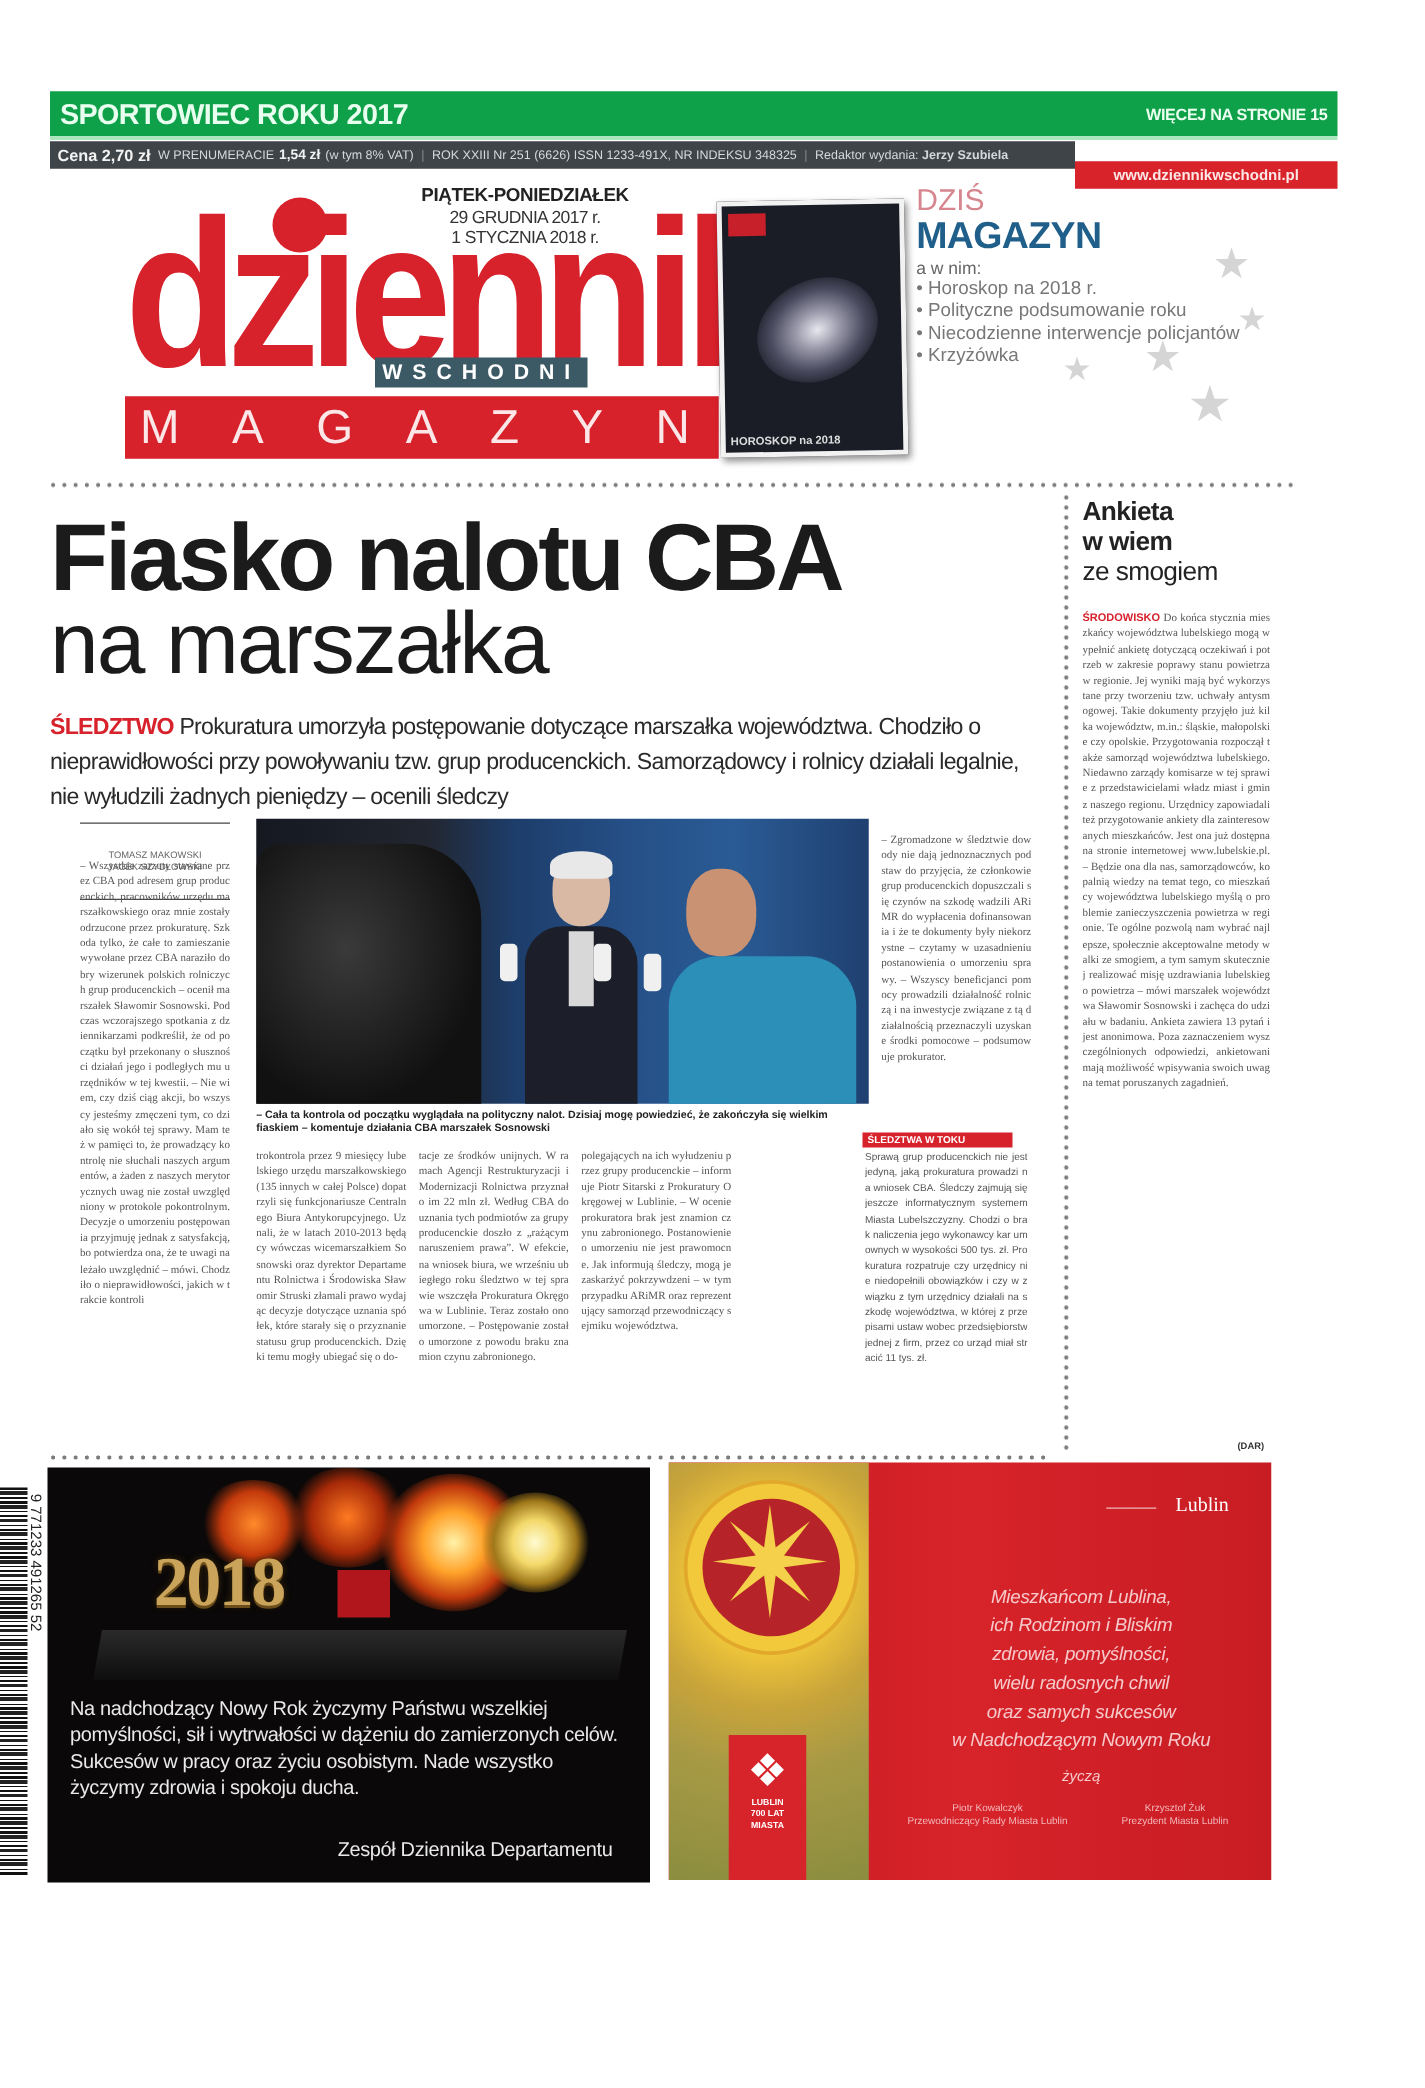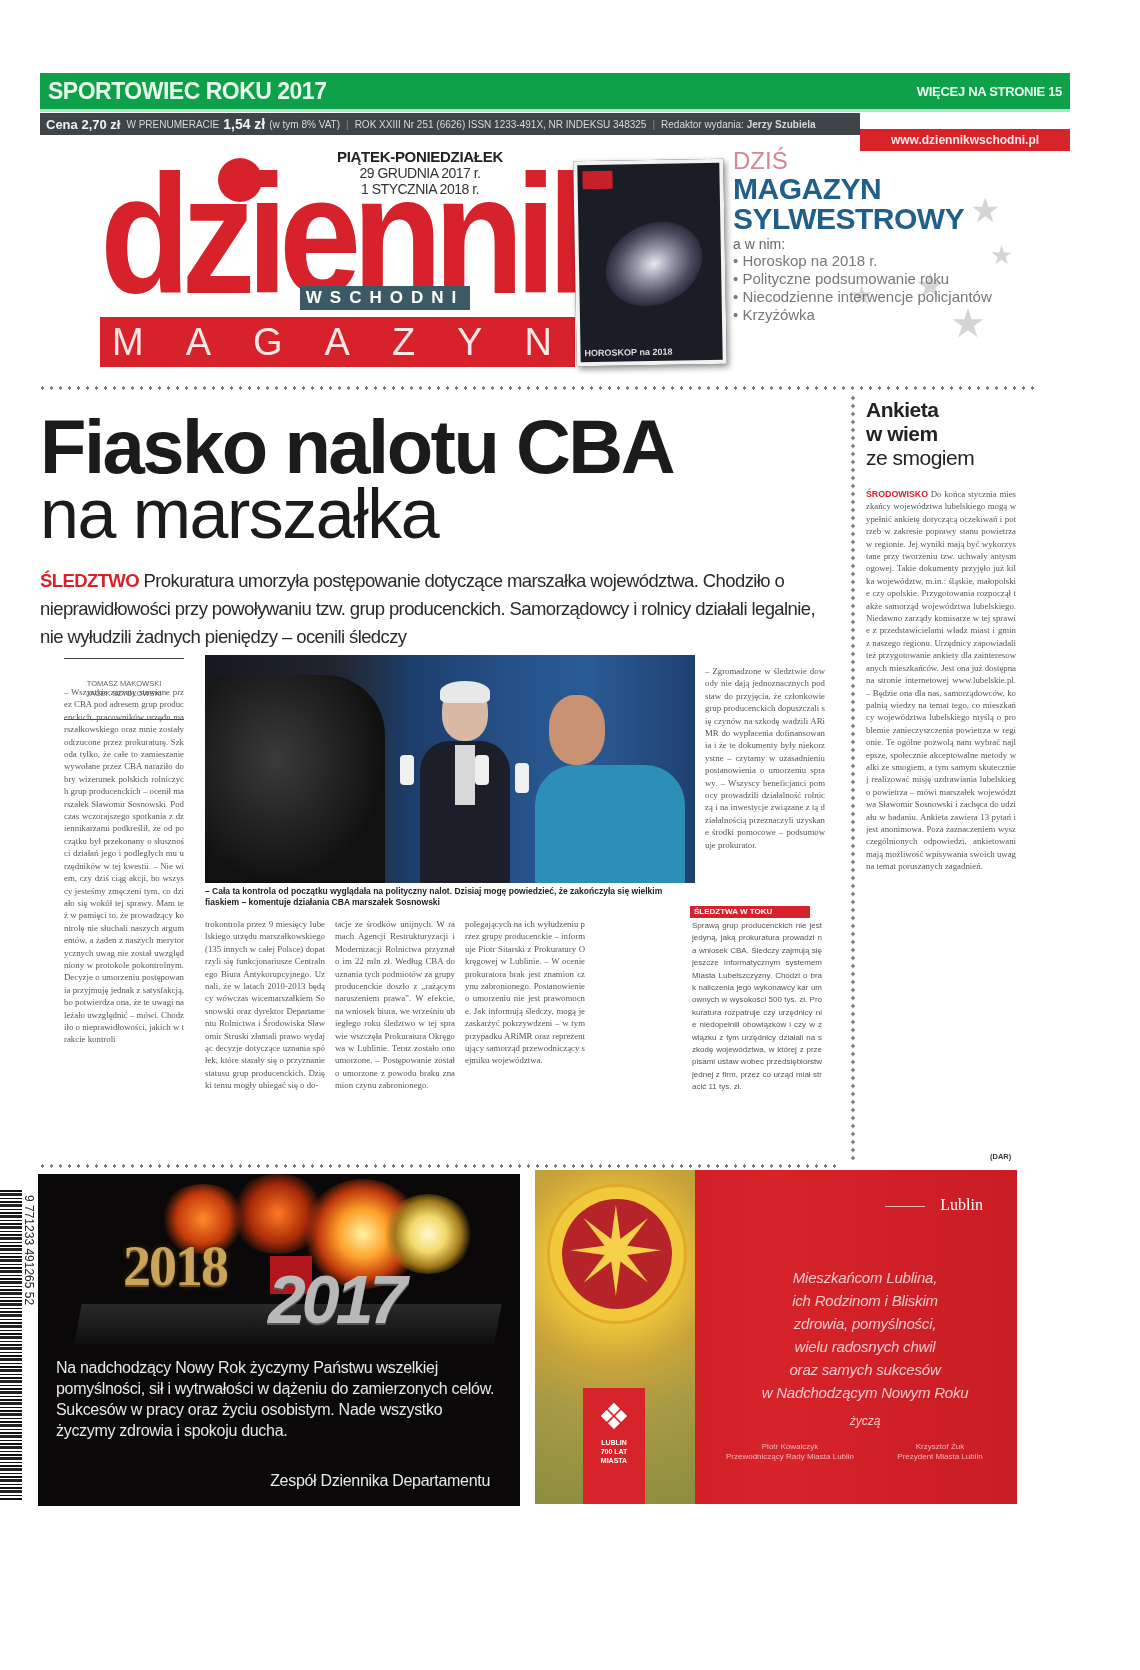--- a/index.html
+++ b/index.html
@@ -9,21 +9,21 @@
   
   .banner { left: 40px; top: 73px; width: 1030px; height: 36px; background: #0fa14a; display: flex; align-items: center; padding: 0 8px; }
   .banner .b1 { color: #e8fff0; font-weight: bold; font-size: 23px; letter-spacing: -0.5px; font-family: "Liberation Sans", sans-serif; }
   .banner .b2 { color: #d8f7e3; font-size: 23px; margin-left: 4px; letter-spacing: -0.3px; }
   .banner .b3 { color: #eaffef; font-size: 13px; margin-left: auto; font-weight: bold; letter-spacing: -0.3px; }
   .bannerline { left: 40px; top: 109px; width: 1030px; height: 3px; background: #a9e6bd; }
 
   .infobar { left: 40px; top: 113px; width: 820px; height: 22px; background: #3f4448; display: flex; align-items: center; padding: 0 6px; font-size: 10px; color: #d6d9dc; white-space: nowrap; overflow: hidden; }
   .infobar .price { font-weight: bold; font-size: 13px; color: #f2f2f2; margin-right: 6px; }
   .infobar .sep { margin: 0 6px; color: #888; }
-  .infobar .price2 { font-weight: bold; font-size: 14px; color: #f2f2f2; margin: 0 4px; }
+  .infobar .price2 { font-weight: bold; font-size: 11px; color: #f2f2f2; margin: 0 4px; }
   .urlbar { left: 860px; top: 129px; width: 210px; height: 22px; background: #d8232a; color: #fde6e6; font-size: 12px; display: flex; align-items: center; justify-content: center; font-weight: bold; }
 
   
   .dates { left: 320px; top: 148px; width: 200px; text-align: center; font-family: "Liberation Sans", sans-serif; }
   .dates .day { font-weight: bold; font-size: 15px; color: #222; letter-spacing: -0.3px; }
   .dates .d { font-size: 14px; color: #333; line-height: 16px; letter-spacing: -0.5px; }
 
   .logo { left: 100px; top: 160px; width: 480px; height: 150px; font-family: "Liberation Sans", sans-serif; font-weight: bold; color: #d7212b; font-size: 168px; line-height: 150px; letter-spacing: -10px; transform: scaleX(0.88); transform-origin: left; }
   .logo-dot { left: 218px; top: 158px; width: 44px; height: 44px; background: #d7212b; border-radius: 50%; }
   .wschodni { left: 300px; top: 286px; width: 170px; height: 24px; background: #3c5a66; color: #ffffff; font-weight: bold; font-size: 17px; letter-spacing: 8px; display: flex; align-items: center; justify-content: center; }
@@ -148,21 +148,20 @@
 
 <span class="star" style="left:970px;top:190px;">★</span>
 <span class="star" style="left:990px;top:240px;font-size:26px;">★</span>
 <span class="star" style="left:915px;top:265px;">★</span>
 <span class="star" style="left:950px;top:300px;font-size:40px;">★</span>
 <span class="star" style="left:850px;top:280px;font-size:26px;">★</span>
 
 <div class="abs promo">
   <div class="dzis">DZIŚ</div>
   <div class="mag">MAGAZYN</div>
-  <div class="mag">SYLWESTROWY</div>
   <div class="awnim">a w nim:</div>
   <ul>
     <li>Horoskop na 2018 r.</li>
     <li>Polityczne podsumowanie roku</li>
     <li>Niecodzienne interwencje policjantów</li>
     <li>Krzyżówka</li>
   </ul>
 </div>
 
 <div class="abs dotsep" style="left:38px;top:386px;width:1000px;"></div>
@@ -224,21 +223,20 @@
 <div class="abs barcode-num">9 771233 491265 52</div>
 
 <div class="abs ad1">
   <div class="fw" style="left:120px;top:10px;width:90px;height:70px;background:radial-gradient(circle,#ff8a2a 0%,#c43a0c 45%,transparent 70%);"></div>
   <div class="fw" style="left:190px;top:0px;width:100px;height:80px;background:radial-gradient(circle,#ff7a22 0%,#a82a08 45%,transparent 70%);"></div>
   <div class="fw" style="left:265px;top:5px;width:120px;height:110px;background:radial-gradient(circle,#fff2a8 0%,#ffa22a 30%,#c0380c 55%,transparent 72%);"></div>
   <div class="fw" style="left:345px;top:20px;width:90px;height:80px;background:radial-gradient(circle,#fffbd0 0%,#f3d86a 30%,#a0781a 55%,transparent 72%);"></div>
   <div class="base"></div>
   <div class="yr18">2018</div>
   <div class="gift"></div>
-  <div class="yr17">2017</div>
   <div class="wish">Na nadchodzący Nowy Rok życzymy Państwu wszelkiej pomyślności, sił i wytrwałości w dążeniu do zamierzonych celów. Sukcesów w pracy oraz życiu osobistym. Nade wszystko życzymy zdrowia i spokoju ducha.</div>
   <div class="sign">Zespół Dziennika Departamentu</div>
 </div>
 
 <div class="abs ad2">
   <div class="gold"></div>
   <div class="sun"></div>
   <div class="sunring"></div>
   <div class="sunstar">✴</div>
   <div class="badge">

